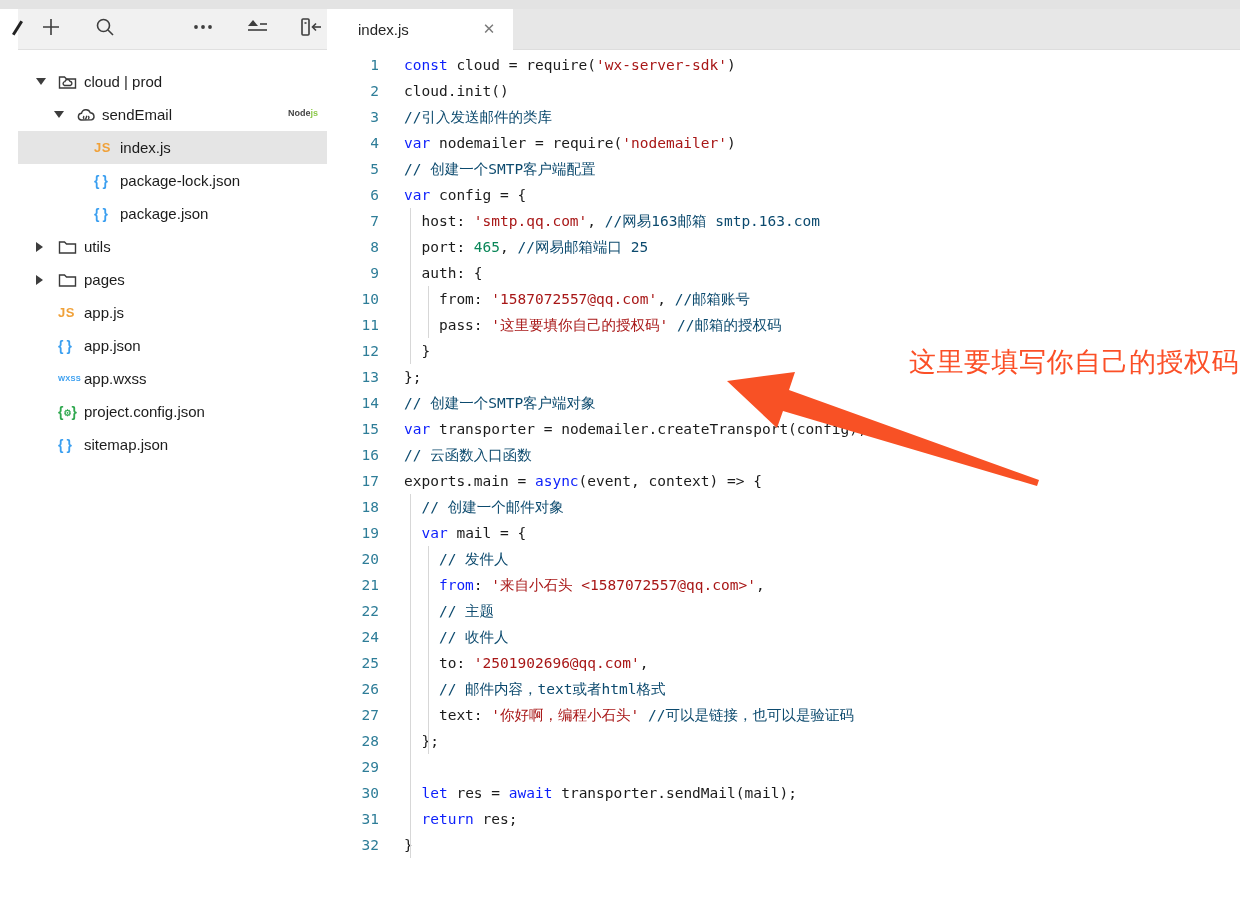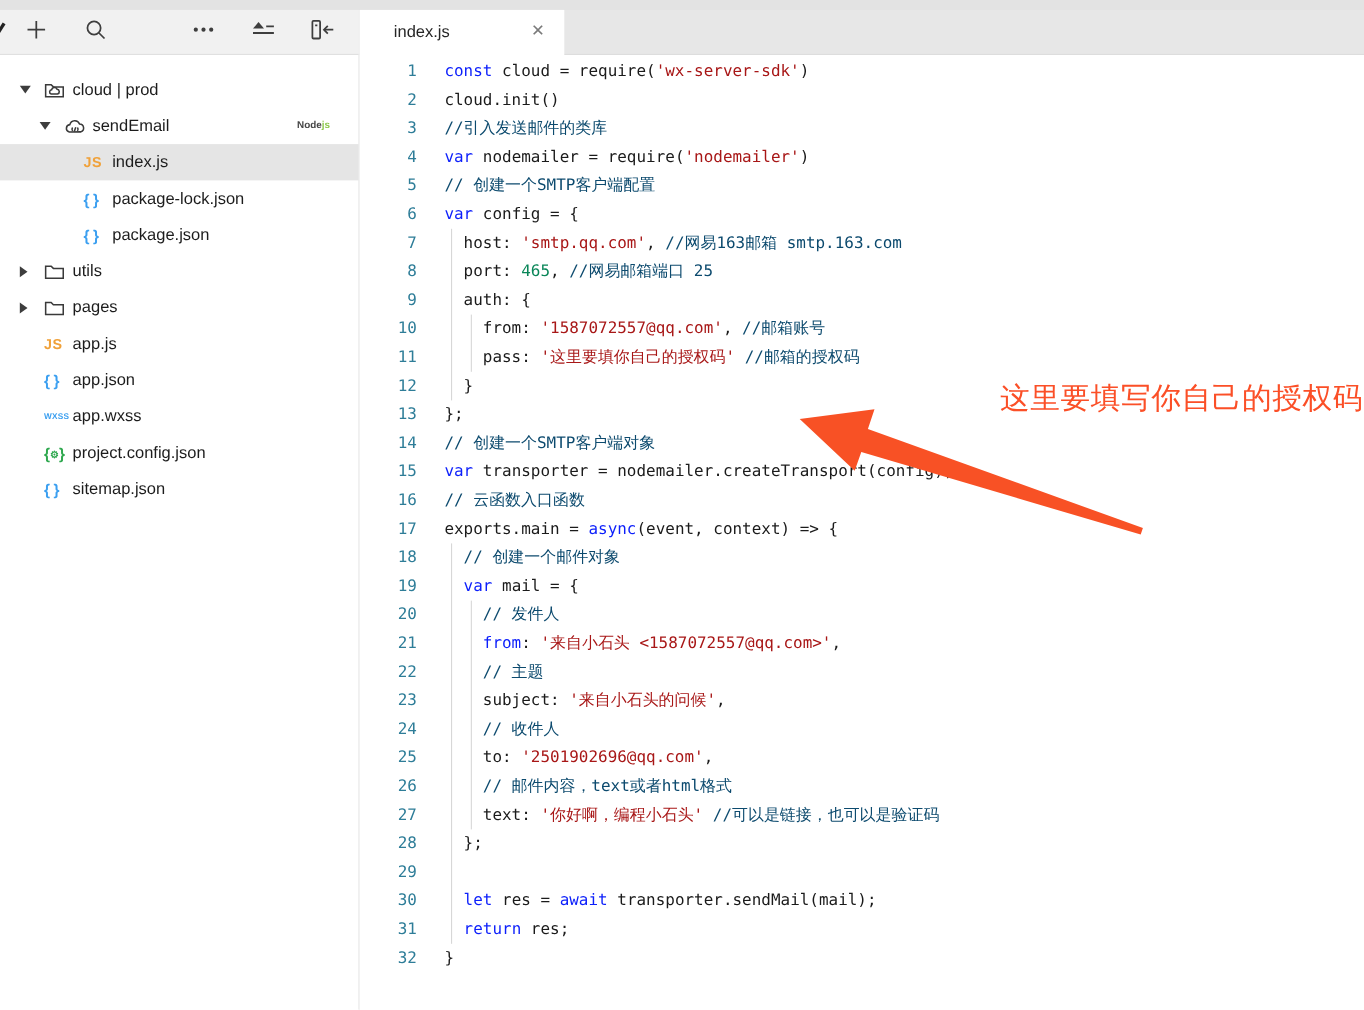--- a/index.html
+++ b/index.html
@@ -4,21 +4,21 @@
 <style>
   * { margin:0; padding:0; box-sizing:border-box; }
   html,body { width:1240px; height:918px; background:#fff; overflow:hidden; }
   body { font-family:"Liberation Sans", sans-serif; position:relative; }
   .app { position:absolute; inset:0; width:1240px; height:918px; background:#fff; }
 
   
   .topstrip { position:absolute; left:0; top:0; width:100%; height:9px; background:#e3e3e3; z-index:3; }
 
   
-  .sidebar { position:absolute; left:0; top:0; width:327px; height:918px; background:#fff; border-right:1px solid #d9d9d9; }
+  .sidebar { position:absolute; left:18px; top:0; width:327px; height:918px; background:#fff; border-right:1px solid #d9d9d9; }
   .sidebar-toolbar { position:absolute; left:0; top:0; width:100%; height:50px; background:#f1f1f1; border-bottom:1px solid #e0e0e0; }
   .tbtn { position:absolute; top:9px; width:40px; height:40px; display:flex; align-items:center; justify-content:center; cursor:pointer; }
   .tbtn svg { stroke:#3e3e3e; fill:none; stroke-width:1.6; }
   .pointer-artifact { position:absolute; left:-2px; top:20px; width:3px; height:16px; background:#222; transform:rotate(32deg); z-index:4; }
 
   .tree { position:absolute; left:0; top:50px; right:0; bottom:0; padding-top:15px; }
   .trow { position:relative; height:33px; display:flex; align-items:center; font-size:15px; color:#1c1c1c; cursor:pointer; white-space:nowrap; }
   .trow.selected { background:#e5e5e5; }
   .tarrow { width:22px; display:inline-flex; align-items:center; justify-content:flex-start; flex:none; }
   .tri-down { width:0; height:0; border-left:5.5px solid transparent; border-right:5.5px solid transparent; border-top:7px solid #3d3d3d; }
@@ -311,24 +311,20 @@
           </div>
           <div class="cl">
             <span class="ln">21</span>
             <span class="ct"><span class="tp">    </span><span class="tk">from</span><span class="tp">: </span><span class="ts">'来自小石头 &lt;1587072557@qq.com&gt;'</span><span class="tp">,</span></span>
           </div>
           <div class="cl">
             <span class="ln">22</span>
             <span class="ct"><span class="tc">    // 主题</span></span>
           </div>
           <div class="cl">
-            <span class="ln">23</span>
-            <span class="ct"><span class="tp">    subject: </span><span class="ts">'来自小石头的问候'</span><span class="tp">,</span></span>
-          </div>
-          <div class="cl">
             <span class="ln">24</span>
             <span class="ct"><span class="tc">    // 收件人</span></span>
           </div>
           <div class="cl">
             <span class="ln">25</span>
             <span class="ct"><span class="tp">    to: </span><span class="ts">'2501902696@qq.com'</span><span class="tp">,</span></span>
           </div>
           <div class="cl">
             <span class="ln">26</span>
             <span class="ct"><span class="tc">    // 邮件内容，text或者html格式</span></span>

